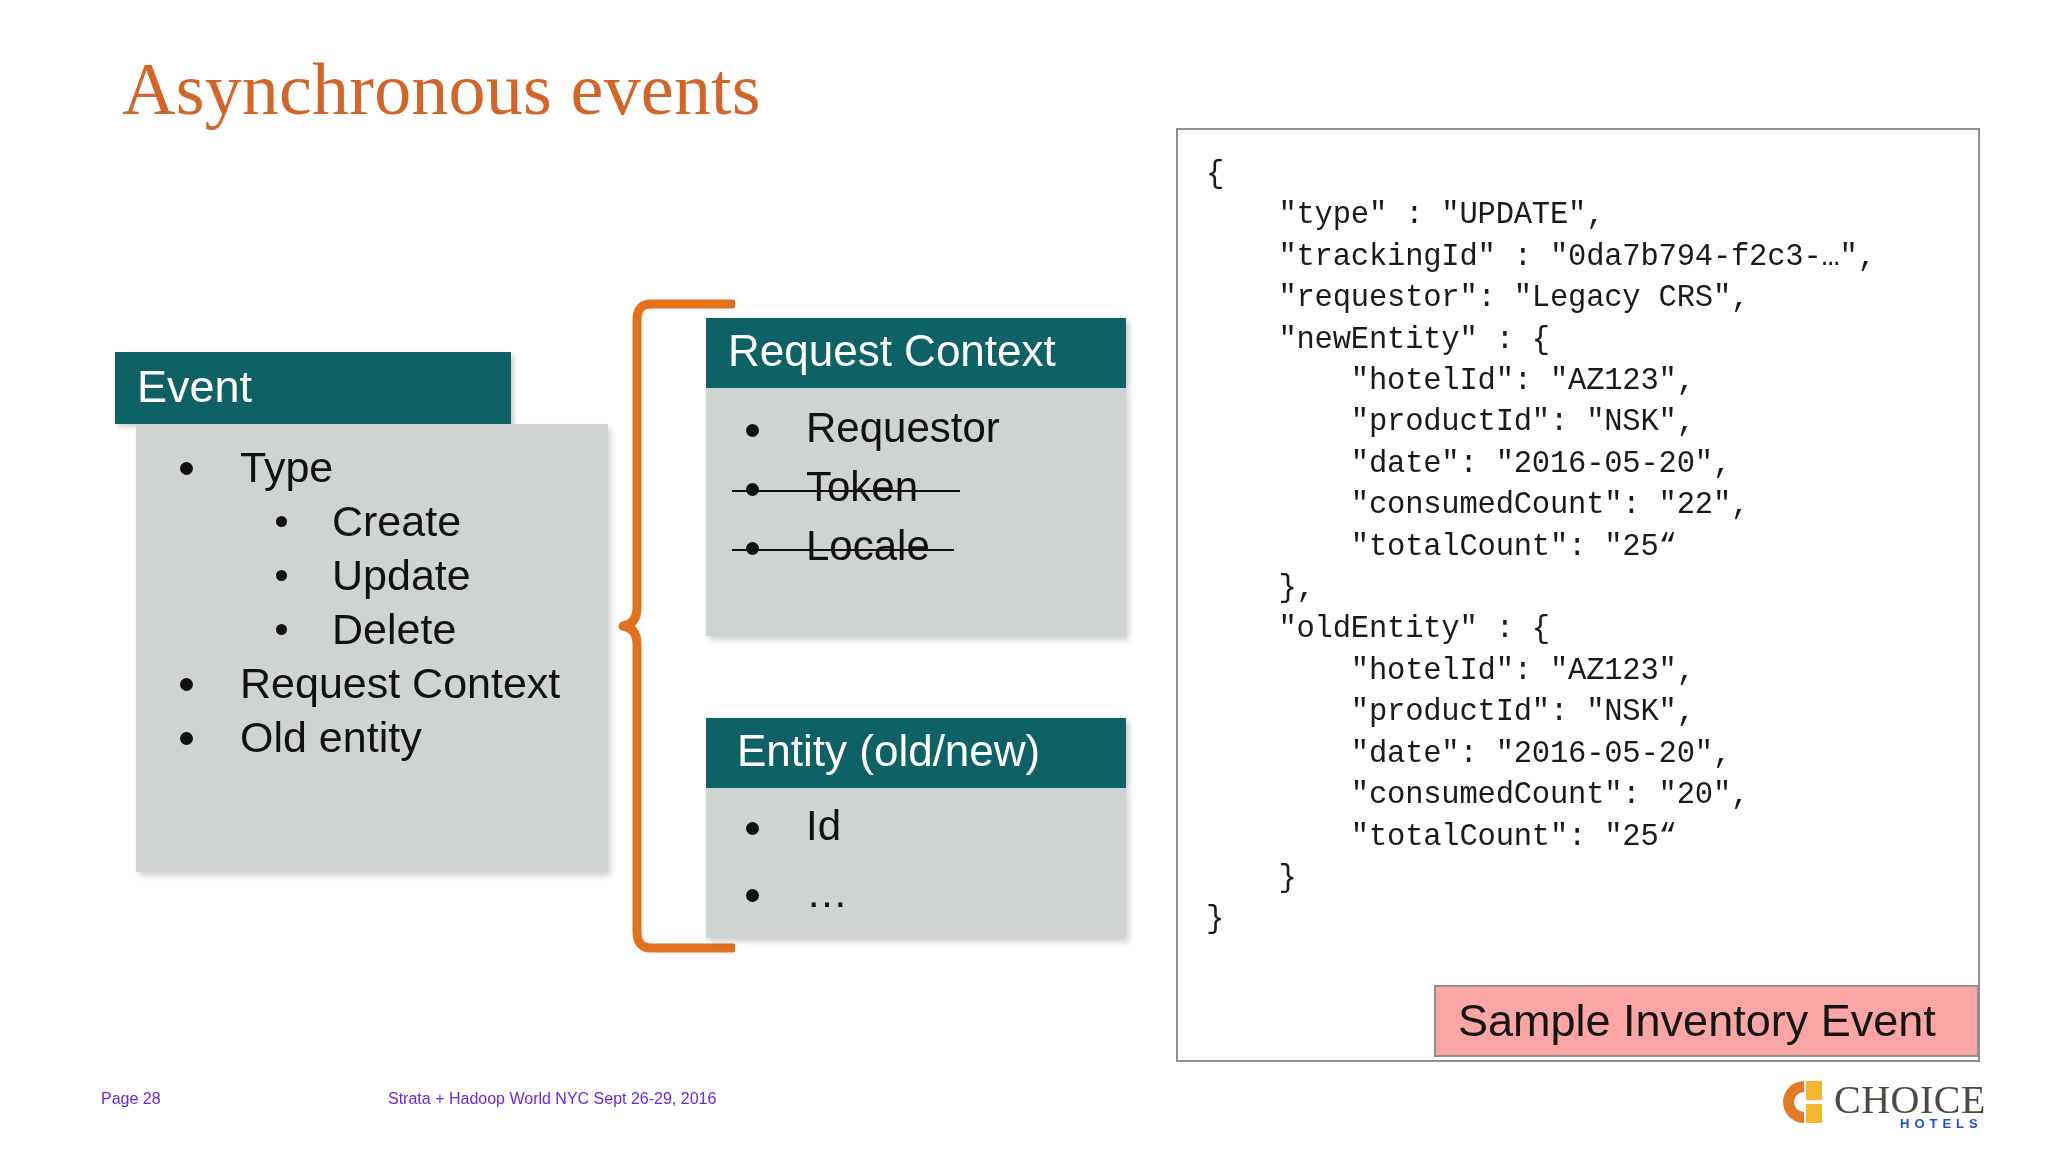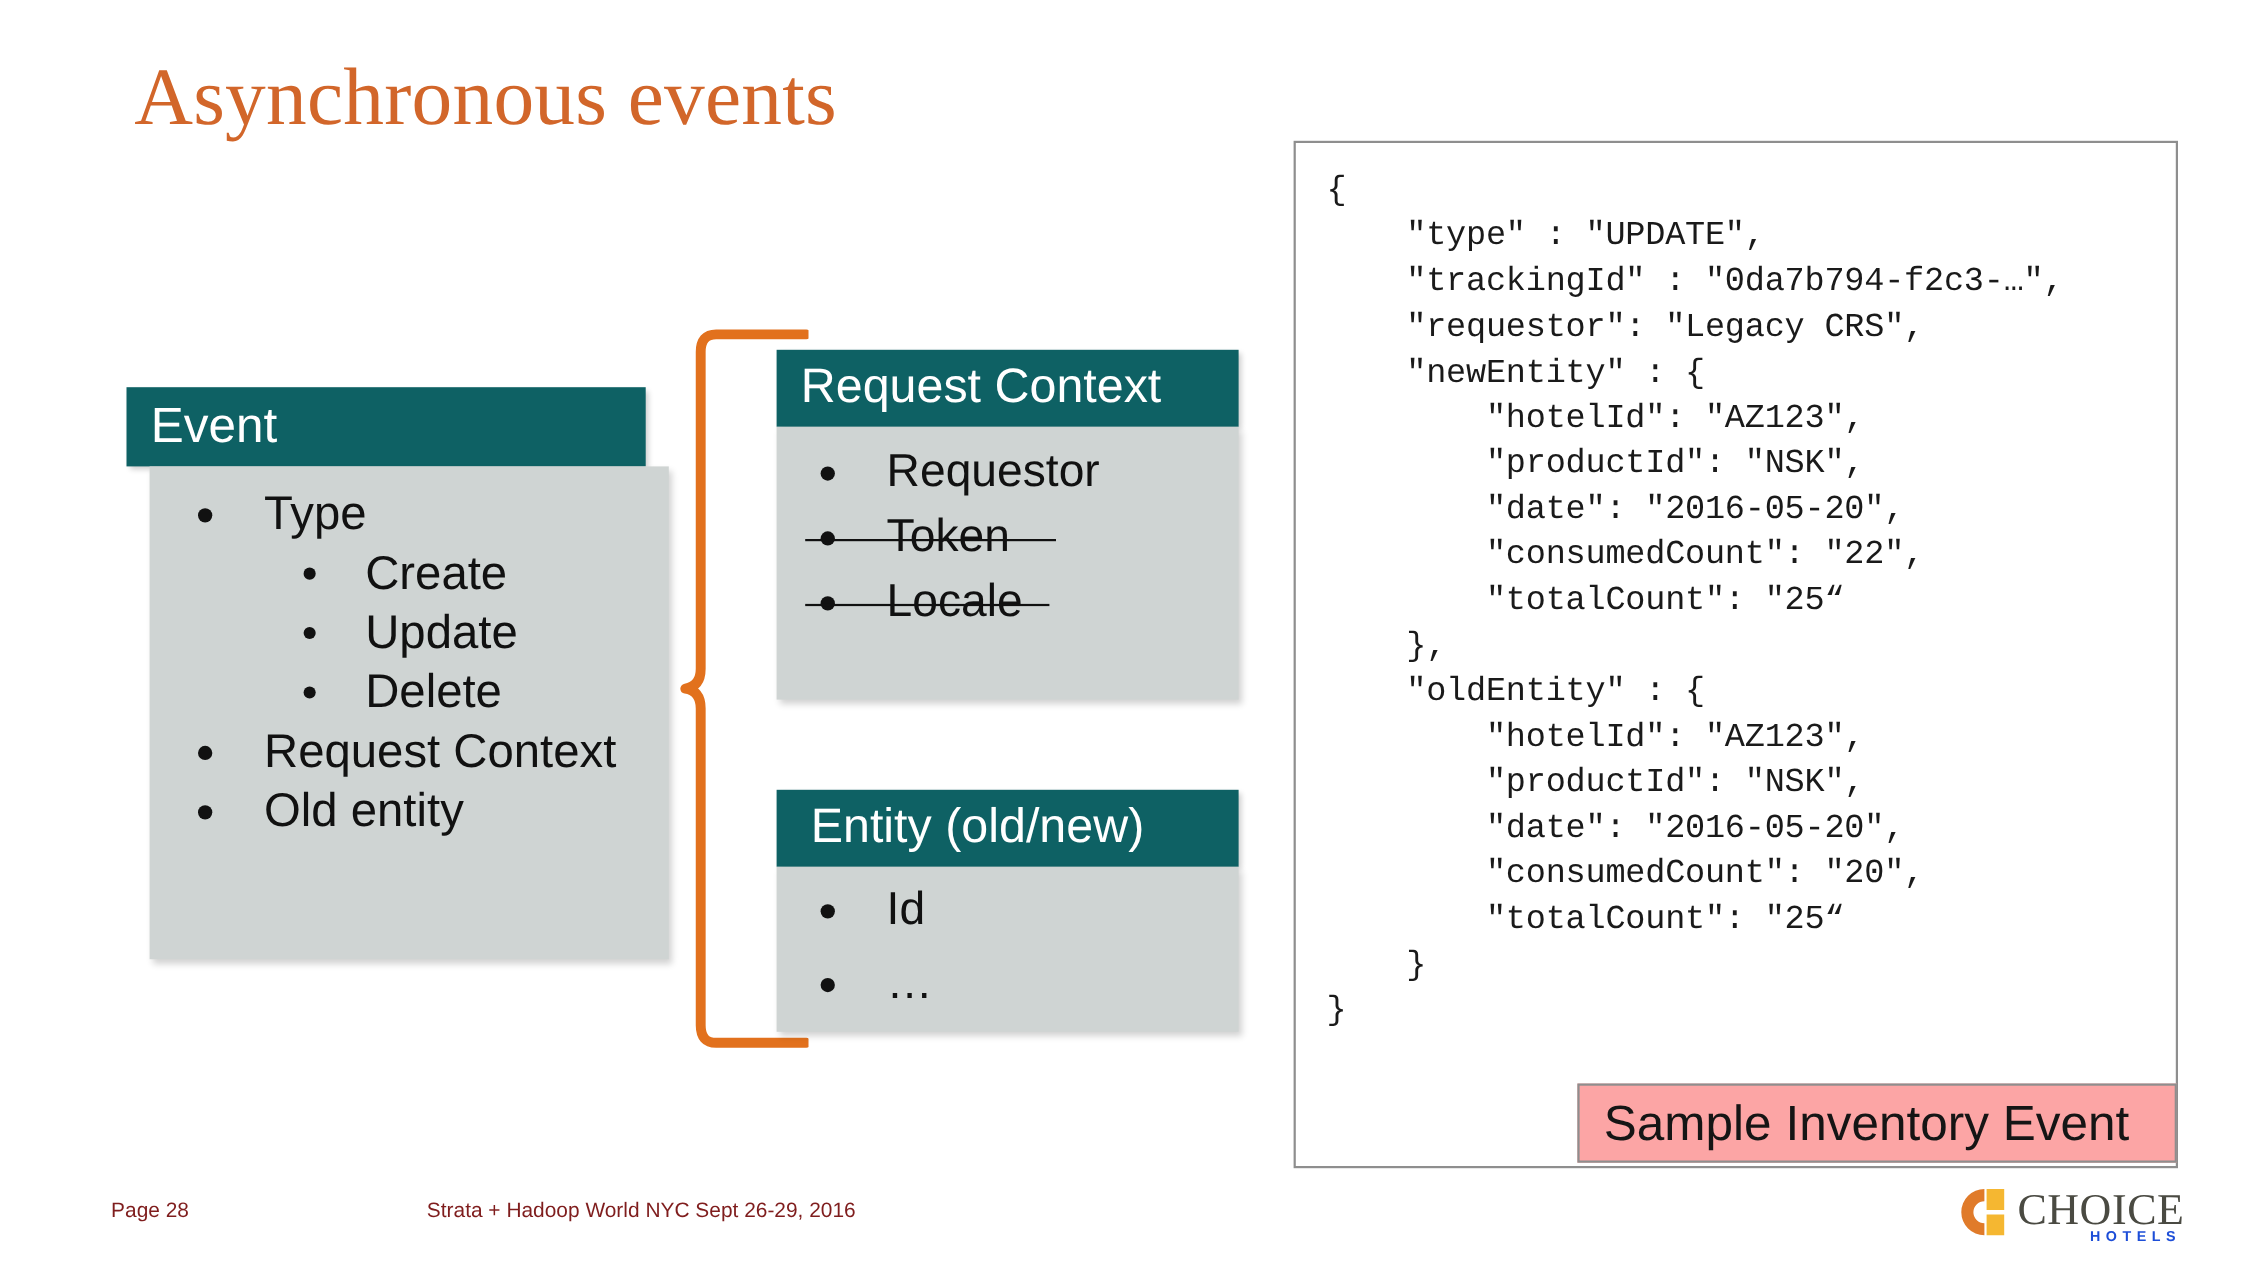--- a/index.html
+++ b/index.html
@@ -68,21 +68,21 @@
   }
   li.struck .strike{
     position:absolute;
     left:8px; right:auto;
     top:0.60em;
     height:2px;background:#111;
   }
 
   
   #event-card{left:115px;top:352px;width:472px;}
-  #event-card .card-head{width:472px;height:72px;font-size:45px;padding-top:12px;}
+  #event-card .card-head{width:396px;height:72px;font-size:45px;padding-top:12px;}
   #event-card .card-body{width:472px;height:448px;padding-top:20px;margin-left:21px;}
 
   
   #req-card{left:706px;top:318px;width:420px;}
   #req-card .card-head{width:420px;height:70px;padding-top:11px;}
   #req-card .card-body{width:420px;height:248px;padding-top:18px;}
   #req-card ul.bul li{font-size:42px;margin-bottom:14px;padding-left:82px;}
   #req-card ul.bul li .dot{left:22px;}
 
   
@@ -127,22 +127,22 @@
     display:flex;align-items:center;
     padding-left:22px;
   }
   #caption-box .cap-text{
     font-size:45px;color:#151515;white-space:nowrap;
   }
 
   
   .footer-txt{
     position:absolute;
-    color:#7f1d1d;
-    font-size:19px;
+    color:#6d28d9;
+    font-size:16px;
     white-space:nowrap;
   }
   #footer-page{left:101px;top:1090px;}
   #footer-center{left:388px;top:1090px;}
 
   
   #logo{position:absolute;left:1782px;top:1078px;width:216px;height:56px;}
   #logo .mark{position:absolute;left:0;top:2px;width:44px;height:44px;}
   #logo .word{
     position:absolute;left:52px;top:-2px;

